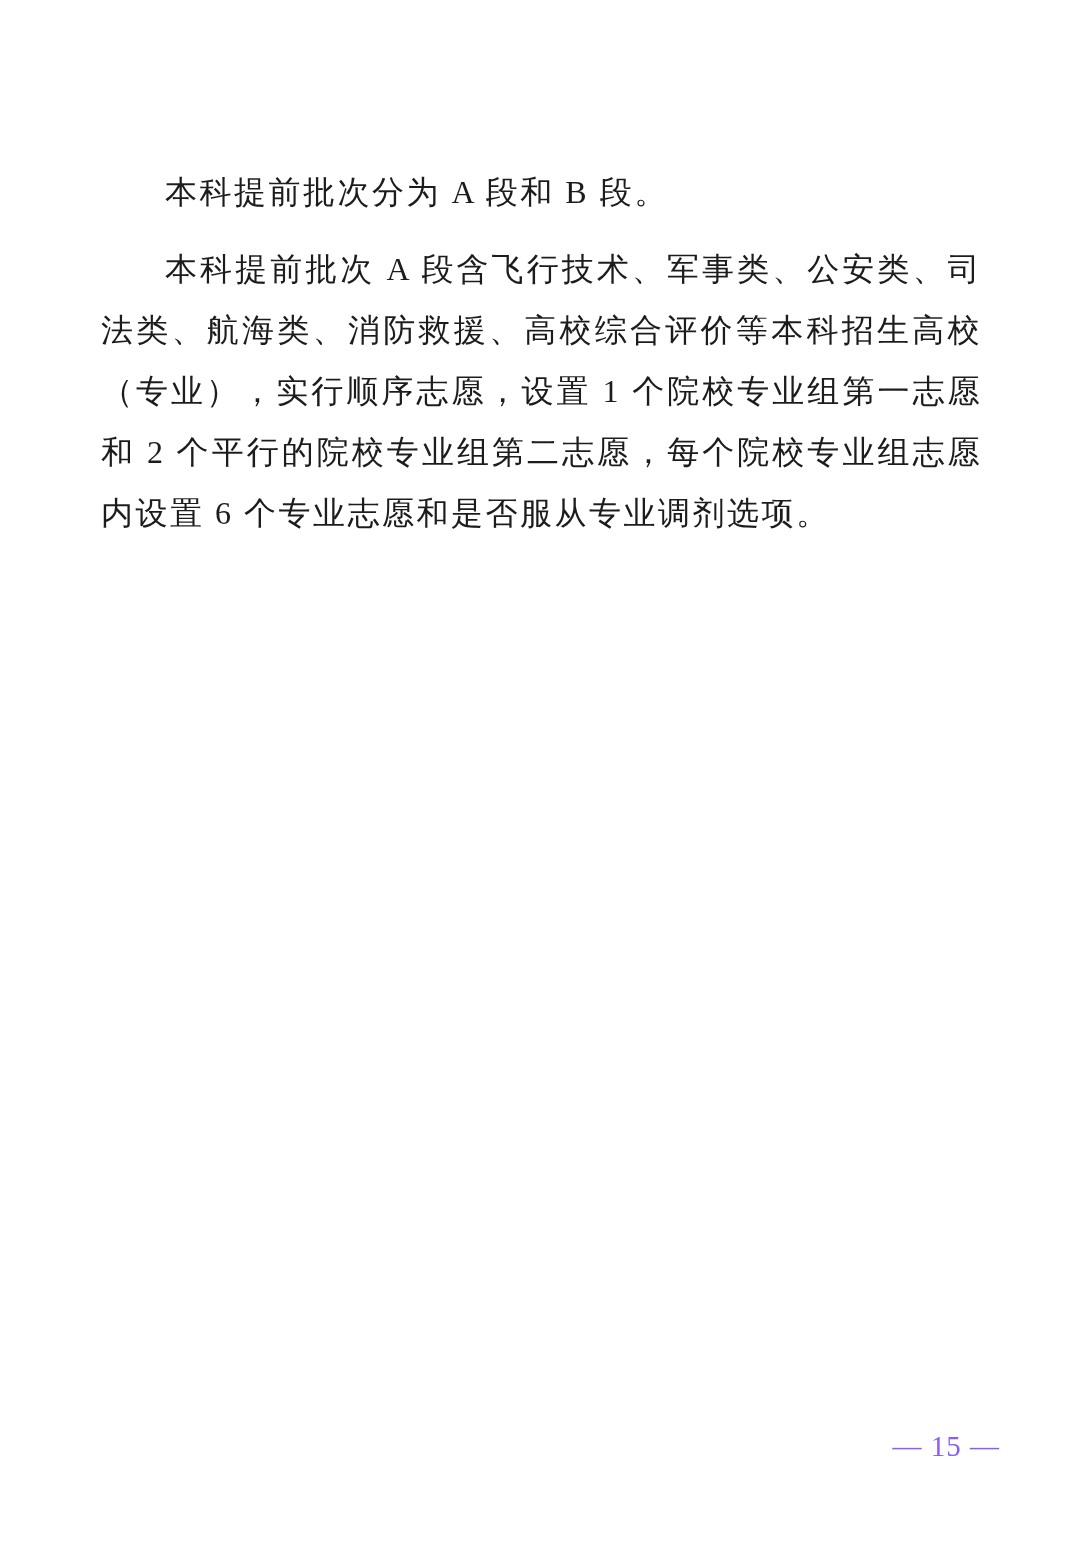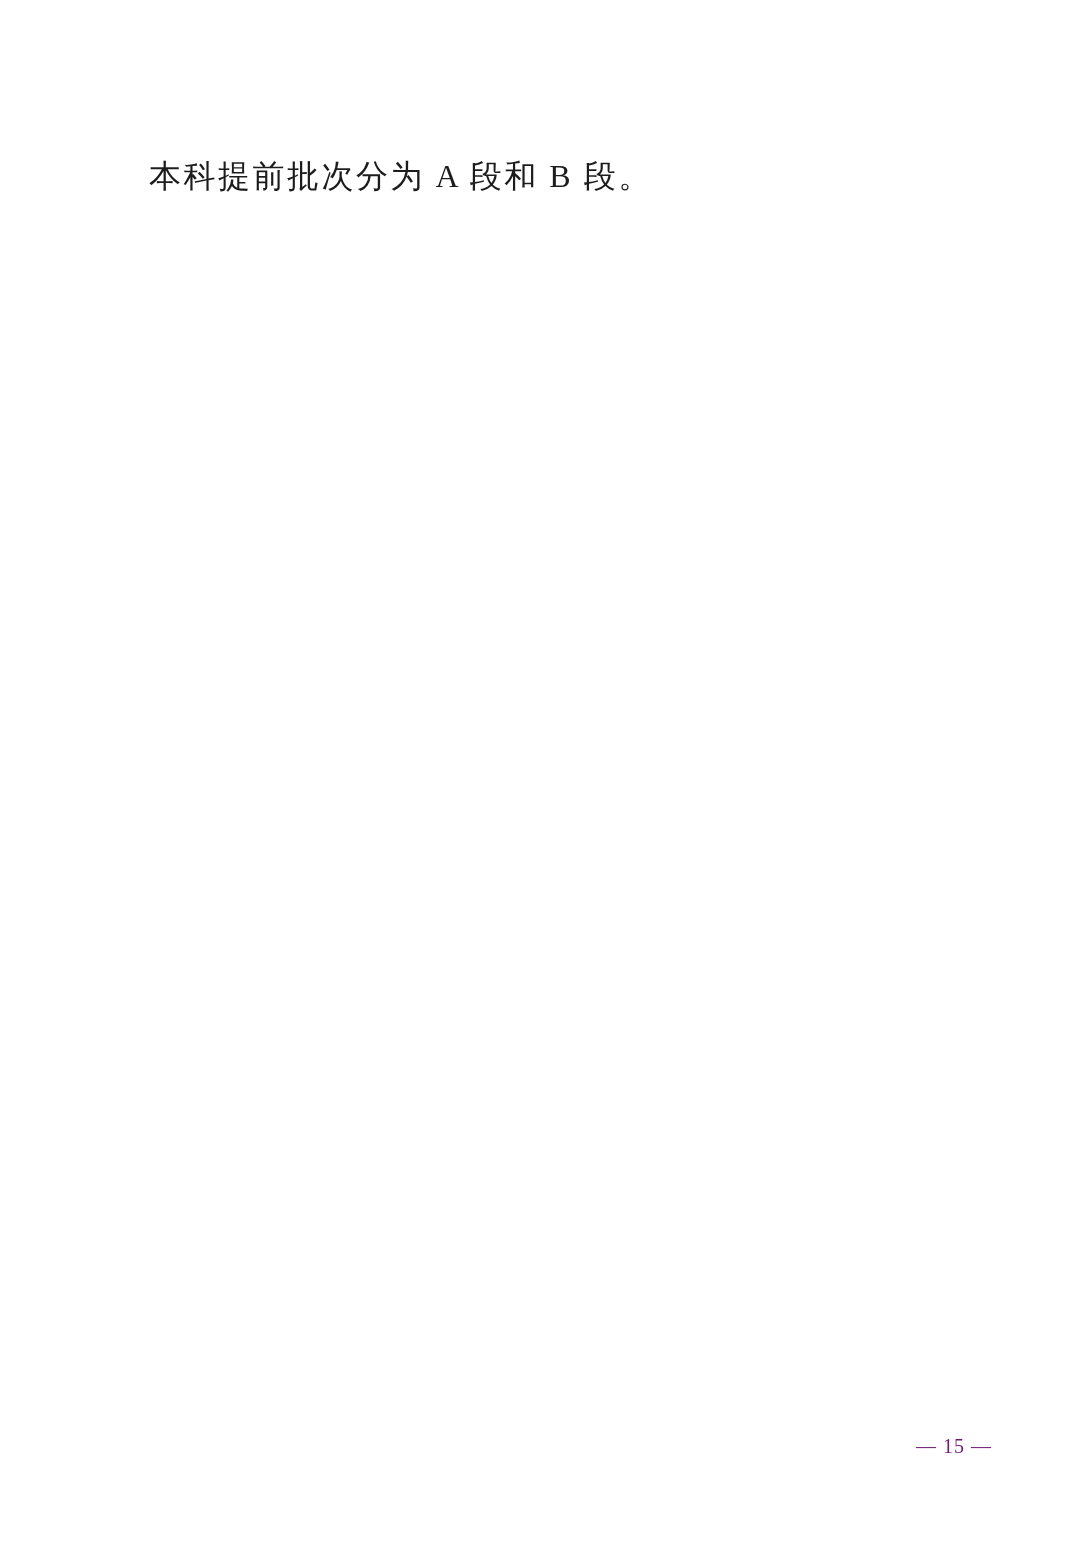--- a/index.html
+++ b/index.html
@@ -25,40 +25,41 @@
     left: 85px;
     top: 146px;
     width: 913px;
     font-size: 32px;
     line-height: 61px;
     letter-spacing: 2.5px;
     text-align: justify;
     text-justify: inter-character;
   }
   .para {
-    margin: 0;
+    margin: 16px;
     padding: 0;
     text-indent: 2em;
   }
   .footer {
     position: absolute;
     top: 1428px;
-    right: 88px;
-    font-size: 20px;
+    right: 80px;
+    font-size: 29px;
     line-height: 36px;
     letter-spacing: 1px;
-    color: #701a75;
+    color: #8b5cf6;
   }
 </style>
 </head>
 <body>
 
 <div class="page">
 
   <main class="content">
     <p class="para">本科提前批次分为 A 段和 B 段。</p>
+    <p class="para">本科提前批次 A 段含飞行技术、军事类、公安类、司法类、航海类、消防救援、高校综合评价等本科招生高校（专业），实行顺序志愿，设置 1 个院校专业组第一志愿和 2 个平行的院校专业组第二志愿，每个院校专业组志愿内设置 6 个专业志愿和是否服从专业调剂选项。</p>
   </main>
 
   <footer class="footer">
     <span>— 15 —</span>
   </footer>
 
 </div>
 
 </body></html>

